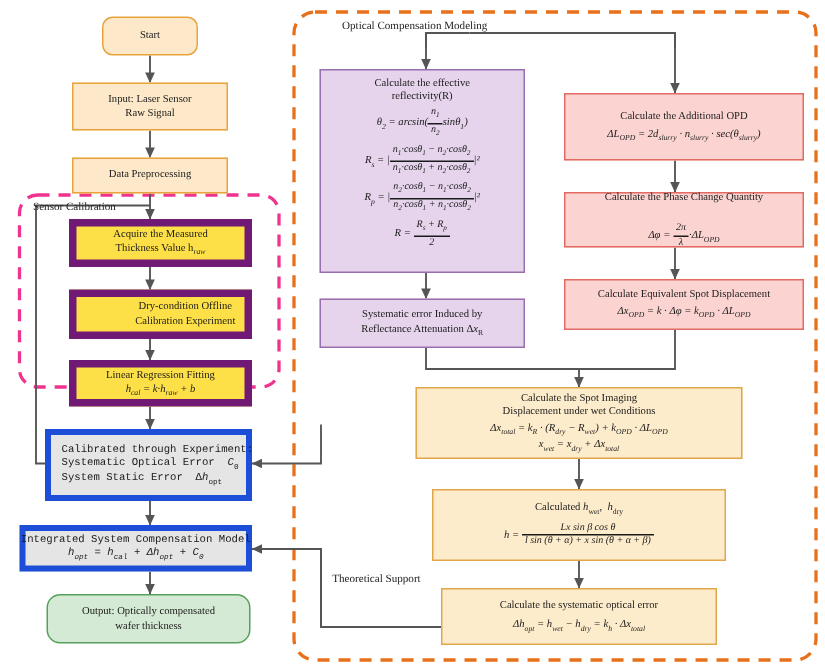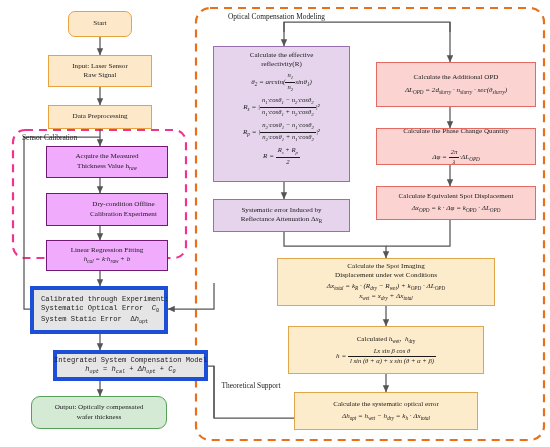--- a/index.html
+++ b/index.html
@@ -6,21 +6,21 @@
   body{width:550px;height:447px;position:relative;overflow:hidden;
        font-family:"Liberation Serif","DejaVu Serif",serif;color:#1a1a1a;}
   #canvas{position:absolute;left:0;top:0;width:550px;height:447px;}
   .node{position:absolute;box-sizing:border-box;display:flex;flex-direction:column;
         align-items:center;justify-content:center;text-align:center;
         font-size:7.1px;line-height:1.28;padding:2px 3px;}
   .node .ln{display:block;white-space:nowrap;}
   .node .eq{display:block;white-space:nowrap;font-style:italic;}
   .orange{background:#fde9c9;border:1px solid #e8a33d;}
   .roundish{border-radius:7px;}
-  .blue{background:#f0abfc;border:1px solid #701a75;}
+  .blue{background:#fde047;border:5px solid #701a75;}
   .green{background:#e5e5e5;border:4px solid #1d4ed8;font-family:Liberation Mono, monospace;}
   .green-round{background:#d5ead5;border:1px solid #56a05a;border-radius:9px;}
   .purple{background:#e5d4ec;border:1px solid #9a6fb0;}
   .pink{background:#fbd4d2;border:1px solid #e26a63;}
   .cream{background:#fdeccb;border:1px solid #e0a64a;}
   .grp-label{position:absolute;font-size:7.4px;white-space:nowrap;color:#222;}
   .plain{position:absolute;font-size:7.4px;text-align:center;line-height:1.3;color:#222;}
   svg{position:absolute;left:0;top:0;}
   sub{font-size:0.72em;}
   .it{font-style:italic;}
@@ -119,21 +119,21 @@
       <i>h</i><sub>cal</sub> = <i>k</i>·<i>h</i><sub>raw</sub> + <i>b</i>
     </span>
   </div>
 
   <div class="node green" style="left:30px;top:286px;width:138px;height:48px;align-items:flex-start;padding-left:7px;text-align:left;">
     <span class="ln">Calibrated through Experiment:</span>
     <span class="ln">Systematic Optical Error&nbsp; <i>C</i><sub>0</sub></span>
     <span class="ln">System Static Error&nbsp; Δ<i>h</i><sub>opt</sub></span>
   </div>
 
-  <div class="node green" style="left:13px;top:350px;width:155px;height:31px;margin-left:40px;">
+  <div class="node green" style="left:13px;top:350px;width:155px;height:31px;">
     <span class="ln">Integrated System Compensation Model</span>
     <span class="eq">
       <i>h</i><sub>opt</sub> = <i>h</i><sub>cal</sub> + Δ<i>h</i><sub>opt</sub> + <i>C</i><sub>0</sub>
     </span>
   </div>
 
   <div class="node green-round" style="left:31px;top:396px;width:136px;height:33px;">
     <span class="ln">Output: Optically compensated</span>
     <span class="ln">wafer thickness</span>
   </div>

